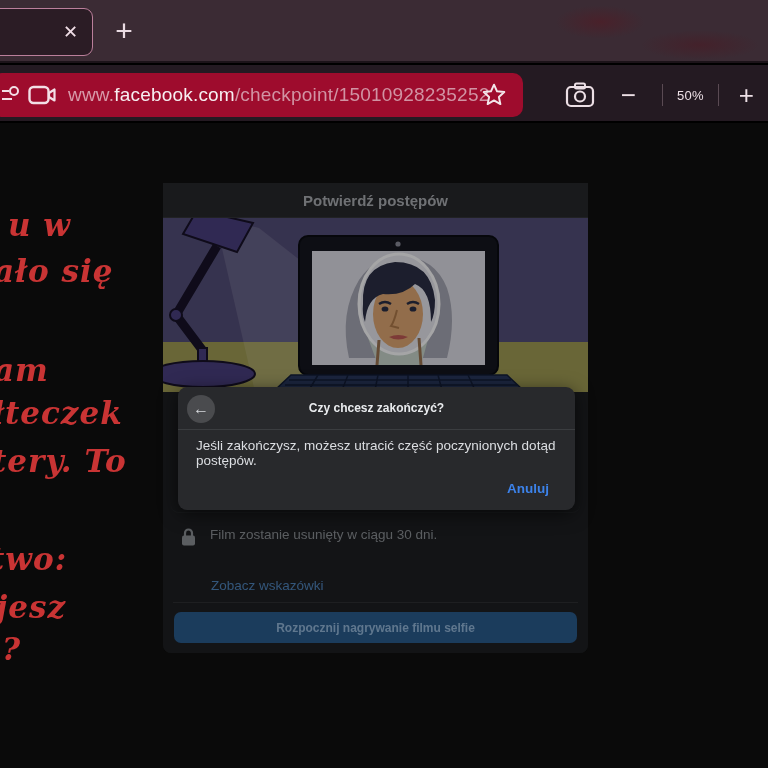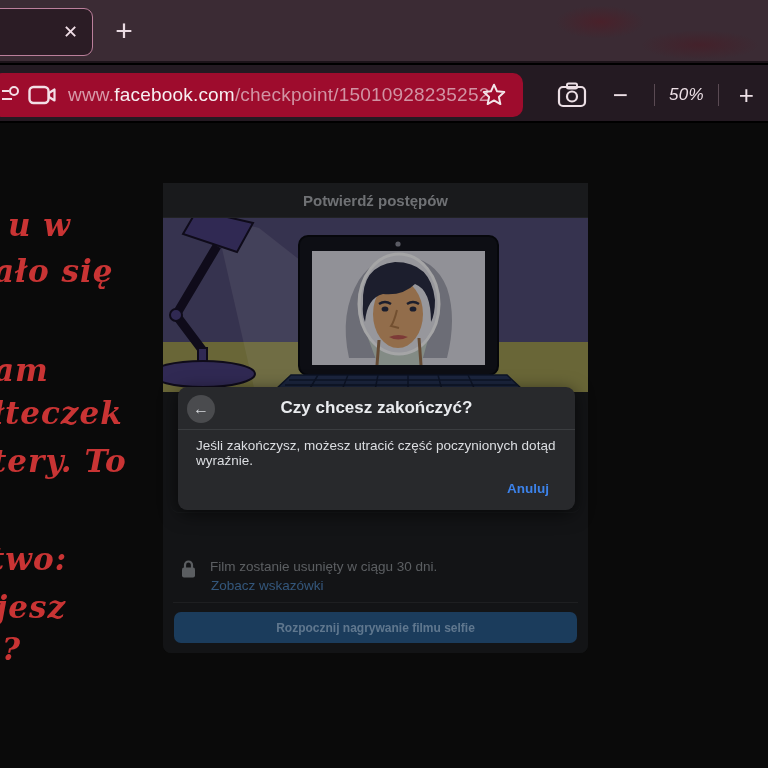--- a/index.html
+++ b/index.html
@@ -29,54 +29,54 @@
   .cam-video-icon { margin-left:8px; }
   .url-text { margin-left:12px; font-size:19px; white-space:nowrap; overflow:hidden; letter-spacing:.2px; }
   .url-prefix { color:#d79aa9; }
   .url-domain { color:#f7eff2; }
   .url-path { color:#d193a3; }
   .star { position:absolute; right:16px; top:50%; transform:translateY(-50%); }
   .controls { position:absolute; right:0; top:8px; height:44px; display:flex; align-items:center; color:#ecdfe5; }
   .ctrl-sep { width:1px; height:22px; background:#5a4a53; margin:0 14px; }
   .ctrl-minus { font-size:26px; padding:0 12px; line-height:20px; }
   .ctrl-plus { font-size:26px; padding:0 14px 0 6px; line-height:20px; }
-  .zoom-level { font-size:17px; letter-spacing:.3px;font-style:italic; }
+  .zoom-level { font-size:13px; letter-spacing:.3px; }
   .shot-btn { padding:0 14px 0 6px; display:flex; align-items:center; }
 
   
   .page { position:absolute; left:0; top:123px; width:768px; height:645px; background:#0a0a0a; }
 
   .red-note { position:absolute; color:#c93434; font-family:"DejaVu Serif", serif; font-style:italic;
               font-size:31px; font-weight:bold; letter-spacing:1px; white-space:nowrap; }
 
   
   .card { position:absolute; left:163px; top:60px; width:425px; height:470px; background:#1e2023; border-radius:0 0 8px 8px; }
   .card-header { position:absolute; left:0; top:0; width:100%; height:35px; background:#27282b; border-bottom:1px solid #333538;
                  display:flex; align-items:center; justify-content:center; }
   .card-title { color:#abaeb3; font-size:15px; font-weight:bold; }
   .illustration { position:absolute; left:0; top:35px; width:425px; height:174px; }
   .hidden-row { position:absolute; left:8px; top:322px; width:409px; height:8px; border-bottom:1px solid #26282b; border-radius:0 0 8px 8px; }
 
-  .info-row { position:absolute; left:18px; display:flex; align-items:flex-start; color:#8d9196; font-size:13.5px;margin-top:32px; }
+  .info-row { position:absolute; left:18px; display:flex; align-items:flex-start; color:#8d9196; font-size:13.5px; }
   .info-row .txt { margin-left:14px; }
   .row-lock { top:344px; }
   .row-check { top:376px; }
   .tips-link { position:absolute; left:48px; top:395px; color:#4f84bc; font-size:13.5px;text-align:center; }
   .card-divider { position:absolute; left:10px; top:419px; width:405px; height:1px; background:#2e3033; }
   .cta-btn { position:absolute; left:11px; top:429px; width:403px; height:31px; background:#2a5c8e; border:none; border-radius:7px;
              color:#93b7da; font-size:12px; font-weight:bold; font-family:"Liberation Sans",sans-serif; }
 
   .card-dim { position:absolute; inset:0; background:rgba(0,0,0,.35); border-radius:0 0 8px 8px; z-index:5; }
 
   
   .modal { position:absolute; left:178px; top:264px; width:397px; height:123px; background:#28292c; border-radius:9px;
            z-index:10; box-shadow:0 4px 18px rgba(0,0,0,.6); }
   .modal-header { position:absolute; left:0; top:0; width:100%; height:43px; border-bottom:1px solid #3b3d40;
                   display:flex; align-items:center; justify-content:center; }
-  .modal-title { color:#e9ebee; font-size:17px; font-weight:bold; }
+  .modal-title { color:#e9ebee; font-size:12px; font-weight:bold; }
   .back-btn { position:absolute; left:9px; top:8px; width:28px; height:28px; border-radius:50%; background:#4a4b4e;
               border:none; color:#d8dade; font-size:16px; line-height:26px; text-align:center; padding:0; }
   .modal-body { position:absolute; left:18px; top:51px; width:360px; color:#dcdee2; font-size:13.5px; }
   .modal-actions { position:absolute; right:8px; bottom:8px; display:flex; align-items:center;justify-content:space-between; }
   .cancel-btn { background:none; border:none; color:#3c82ea; font-size:13.5px; font-weight:bold; padding:6px 18px;
                 font-family:"Liberation Sans",sans-serif; }
   .confirm-btn { width:96px; height:27px; background:#2374e1; border:none; border-radius:6px; color:#ffffff;
                  font-size:13.5px; font-weight:bold; margin-left:14px; font-family:"Liberation Sans",sans-serif; }
 </style>
 </head>
@@ -211,20 +211,20 @@
       <div class="card-dim"></div>
     </div>
 
     <div class="modal">
       <div class="modal-header">
         <span class="modal-title">Czy chcesz zakończyć?</span>
       </div>
       <button class="back-btn">
         <span>←</span>
       </button>
-      <div class="modal-body">Jeśli zakończysz, możesz utracić część poczynionych dotąd wyraźnie.</div>
+      <div class="modal-body">Jeśli zakończysz, możesz utracić część poczynionych dotąd postępów.</div>
       <div class="modal-actions">
         <button class="cancel-btn">Anuluj</button>
       </div>
     </div>
 
   </div>
 </div>
 
 </body></html>

